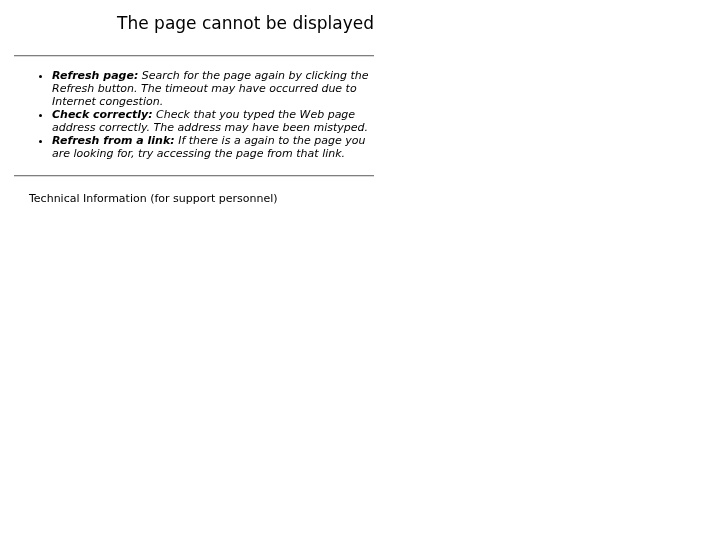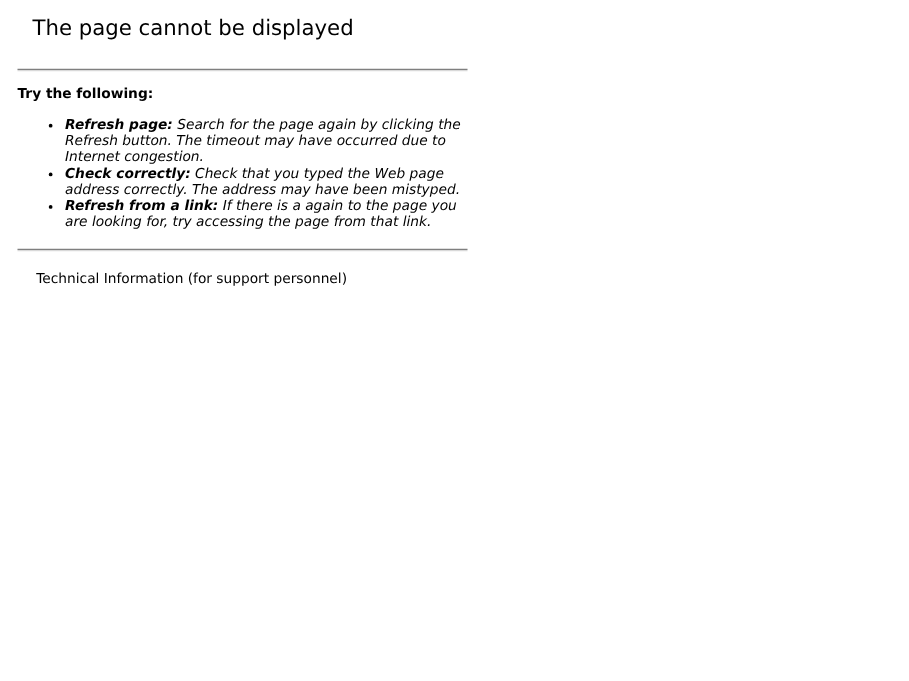--- a/index.html
+++ b/index.html
@@ -18,22 +18,23 @@
   }
   .content {
     width: 360px;
     margin-left: 14px;
     padding-top: 13px;
   }
   .page-title {
     font-size: 17px;
     line-height: 20px;
     font-weight: normal;
-    margin: 0 0 22px 12px;
+    margin: 0 0 22px 0;
     letter-spacing: 0;
+    text-align: right;
   }
   .para {
     margin: 0;
   }
   .bold-label {
     font-weight: bold;
   }
   hr.rule {
     border: none;
     height: 0;
@@ -69,21 +70,20 @@
 </head>
 <body>
 
 <div class="content">
 
   <h1 class="page-title">The page cannot be displayed</h1>
 
 
   <hr class="rule">
 
-  <p class="section-heading">Try the following:</p>
 
   <ul class="suggestion-list">
     <li><span class="bold-label">Refresh page:</span> <span>Search for the page again by clicking the Refresh button. The timeout may have occurred due to Internet congestion.</span></li>
     <li><span class="bold-label">Check correctly:</span> <span>Check that you typed the Web page address correctly. The address may have been mistyped.</span></li>
     <li><span class="bold-label">Refresh from a link:</span> <span>If there is a again to the page you are looking for, try accessing the page from that link.</span></li>
   </ul>
 
   <hr class="rule">
 
   <p class="plain-heading">Technical Information (for support personnel)</p>

